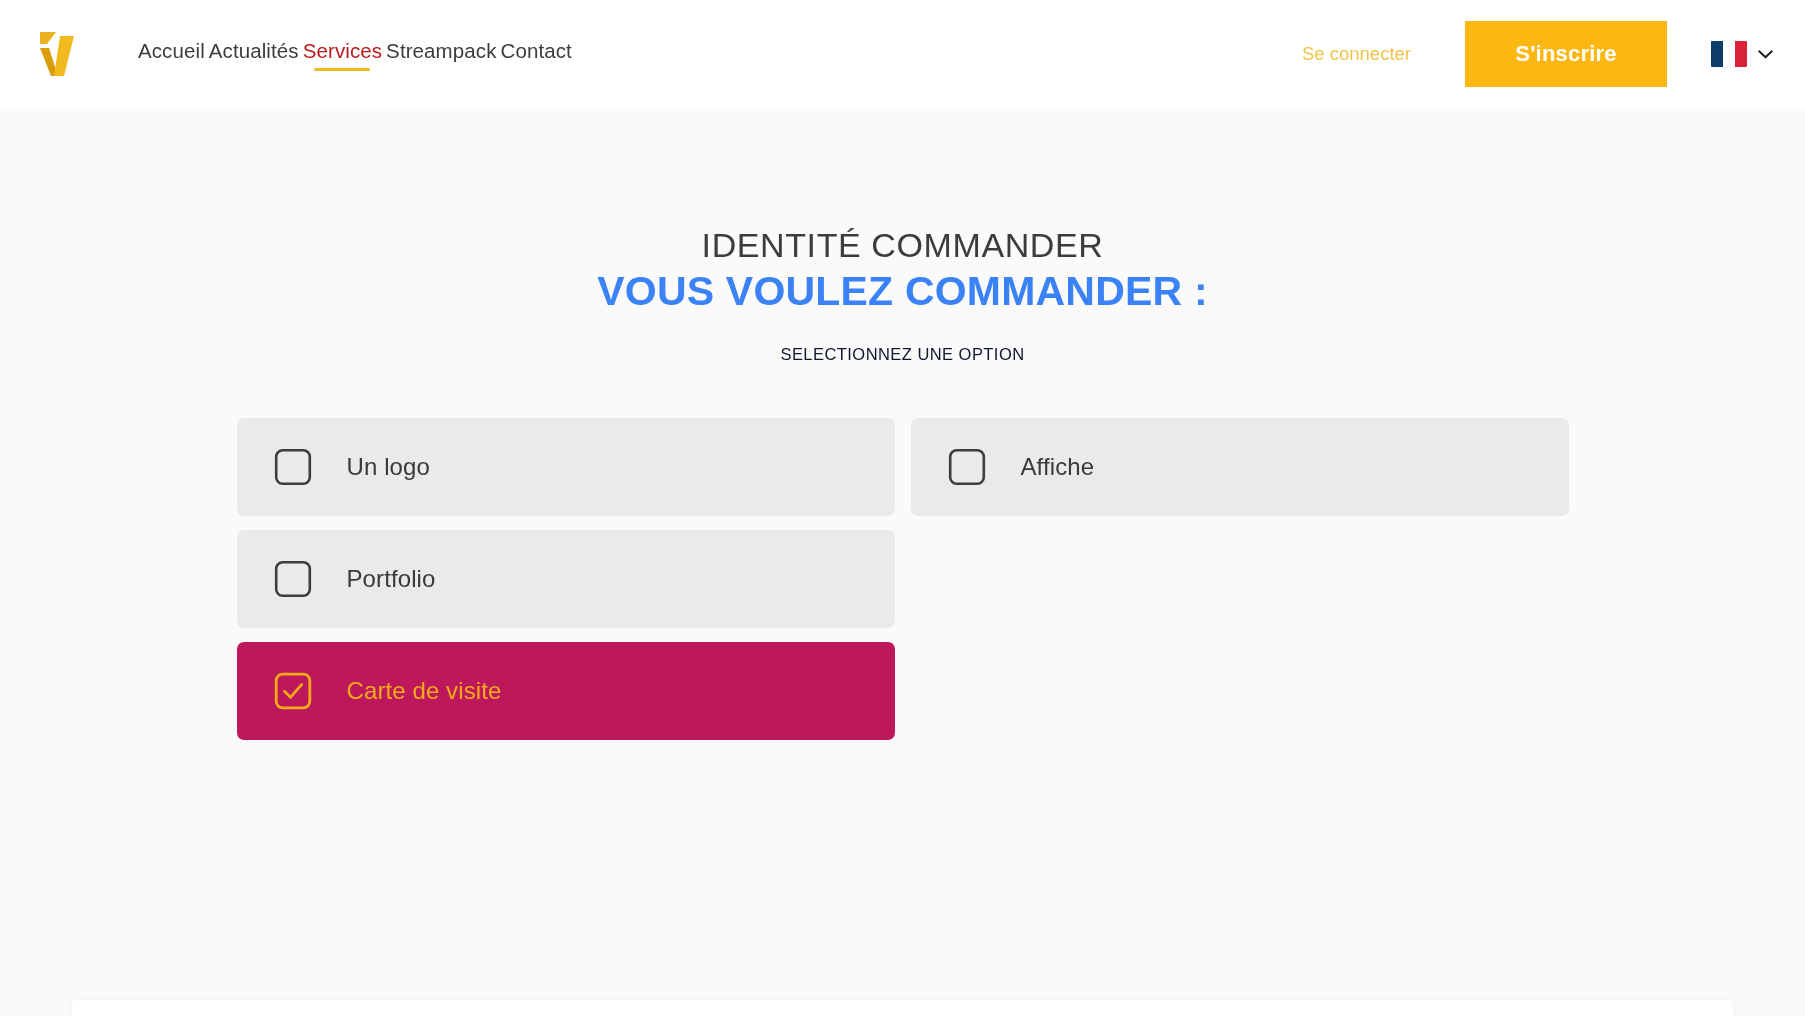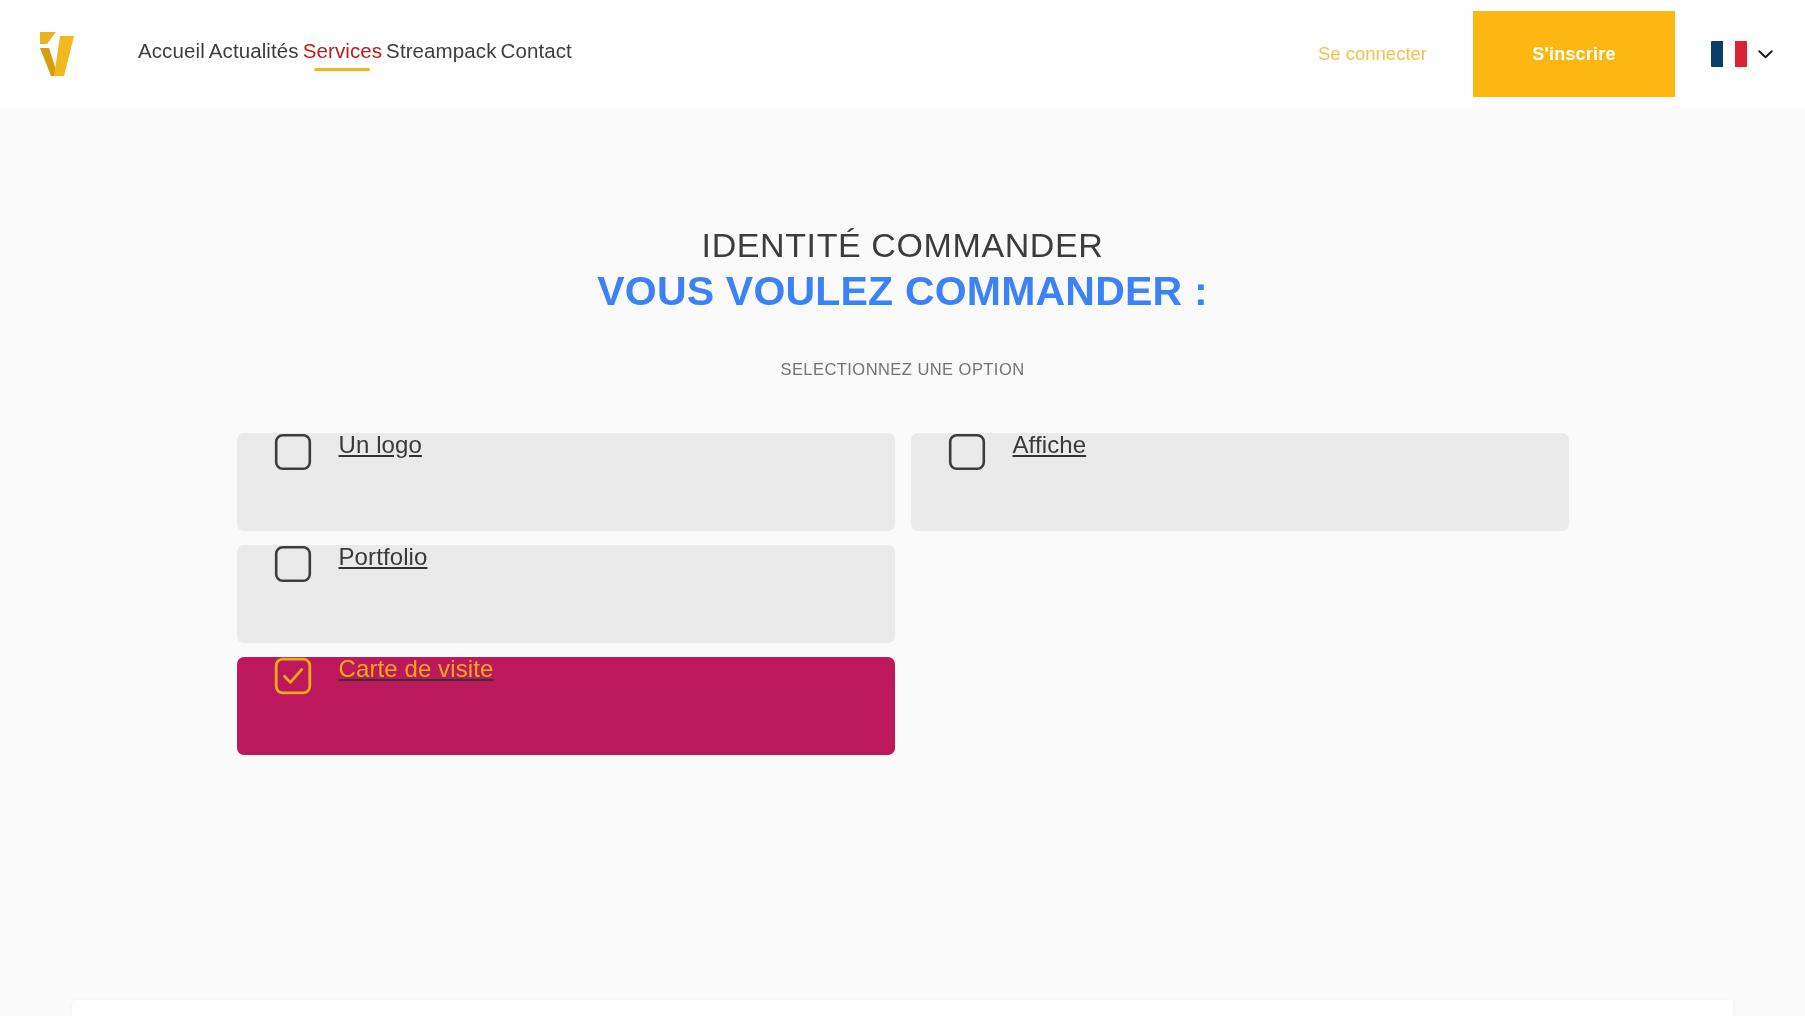--- a/index.html
+++ b/index.html
@@ -65,42 +65,42 @@
     width: 56px;
     height: 3px;
     background: #f1b722;
     border-radius: 2px;
   }
 
   .header-right {
     margin-left: auto;
     display: flex;
     align-items: center;
-    gap: 0;
+    gap: 8px;
   }
 
   .login-link {
     font-size: 18.5px;
     color: #f0c34a;
     text-decoration: none;
     white-space: nowrap;
     margin-right: 46px;
     cursor: pointer;
   }
 
   .signup-button {
     background: #fcb713;
     color: #ffffff;
     border: none;
     font-family: inherit;
-    font-size: 18px;
+    font-size: 22px;
     font-weight: 700;
     letter-spacing: .2px;
     width: 202px;
-    height: 86px;
+    height: 66px;
     cursor: pointer;
     white-space: nowrap;
   }
 
   .lang-switch {
     display: flex;
     align-items: center;
     gap: 11px;
     margin-left: 36px;
     cursor: pointer;
@@ -143,47 +143,46 @@
     font-weight: 700;
     color: #3b82f6;
     letter-spacing: .2px;
     line-height: 1.16;
     margin-top: 4px;
   }
 
   .heading-sub {
     font-size: 16.5px;
     font-weight: 400;
-    color: #737373;
+    color: #0f172a;
     letter-spacing: .45px;
-    margin-top: 44px;
+    margin-top: 29px;
   }
 
   
   .options-grid {
     width: 1332px;
     margin: 54px auto 0;
     display: grid;
     grid-template-columns: 658px 658px;
     column-gap: 16px;
     row-gap: 14px;
     grid-auto-flow: column;
     grid-template-rows: repeat(3, 98px);
   }
 
   .option-card {
     background: #eaeaea;
     border-radius: 7px;
     display: flex;
-    align-items: flex-start;
+    align-items: center;
     padding-left: 37px;
-    gap: 27px;
+    gap: 35px;
     cursor: pointer;
     user-select: none;
-    text-decoration: underline;
   }
 
   .option-card.is-selected { background: #be185d; }
 
   .option-card.is-placeholder {
     background: transparent;
     pointer-events: none;
   }
 
   .cb-box { flex: 0 0 auto; display: block; }

